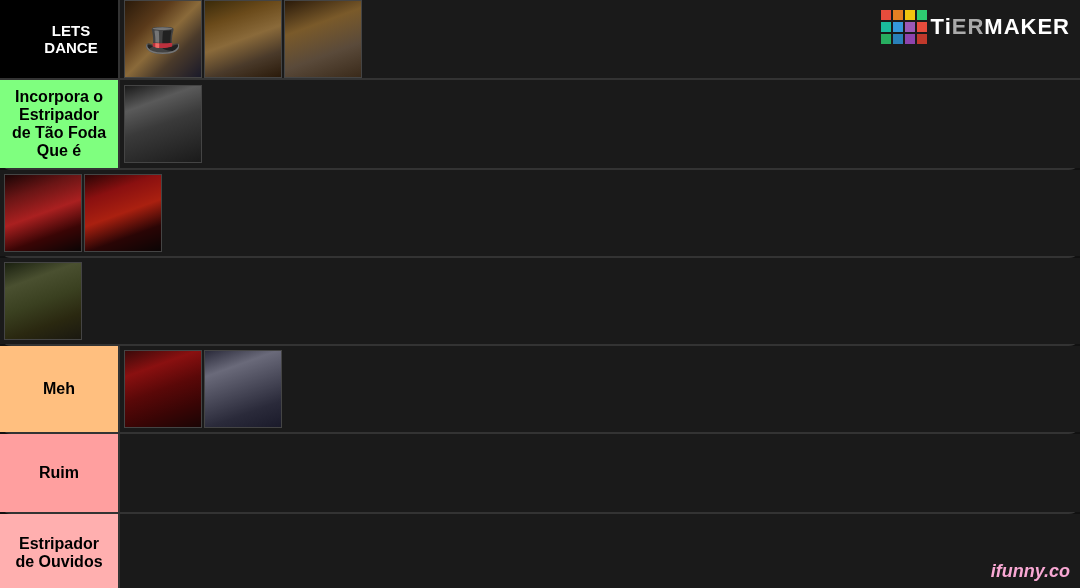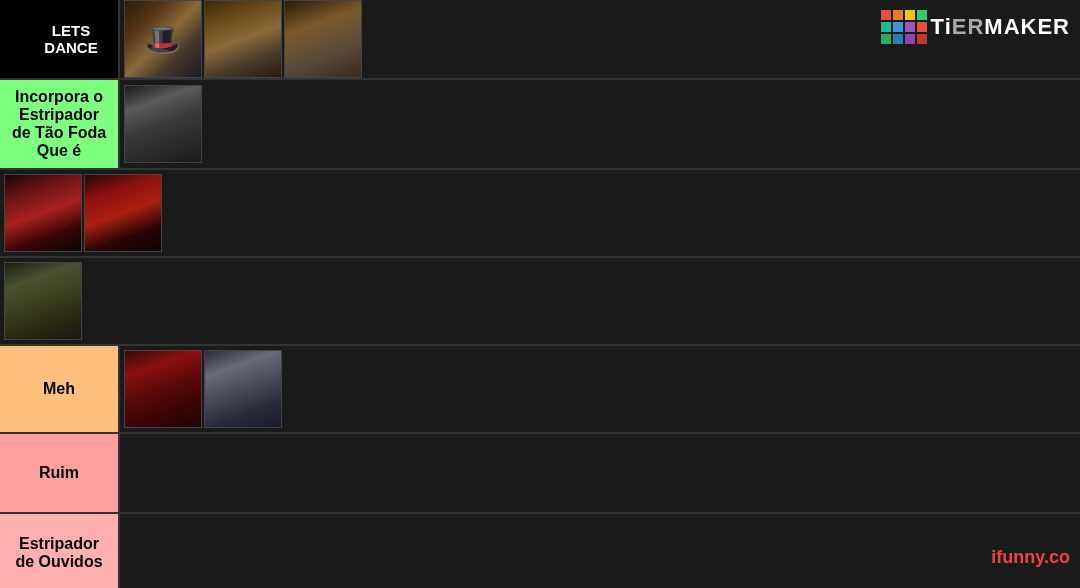--- a/index.html
+++ b/index.html
@@ -9,20 +9,21 @@
       background: #111;
       font-family: Arial, sans-serif;
       overflow: hidden;
       position: relative;
     }
 
     .tier-row {
       display: flex;
       border-bottom: 2px solid #333;
       min-height: 80px;
+      border-radius: 11px;
     }
 
     .tier-label {
       width: 120px;
       min-width: 120px;
       display: flex;
       align-items: center;
       justify-content: center;
       text-align: center;
       font-size: 16px;
@@ -106,25 +107,26 @@
     .tiermaker-text {
       color: #fff;
       font-size: 22px;
       font-weight: bold;
       letter-spacing: 1px;
     }
 
     
     .ifunny-logo {
       position: absolute;
-      bottom: 20px;
+      bottom: 6px;
       right: 10px;
-      color: #ef4444;
+      color: #f9a8d4;
       font-size: 18px;
       font-weight: bold;
+      font-style: italic;
     }
 
     
     .char-img {
       width: 78px;
       height: 78px;
       display: inline-block;
       background-size: cover;
       background-position: center;
       border: 1px solid #444;

